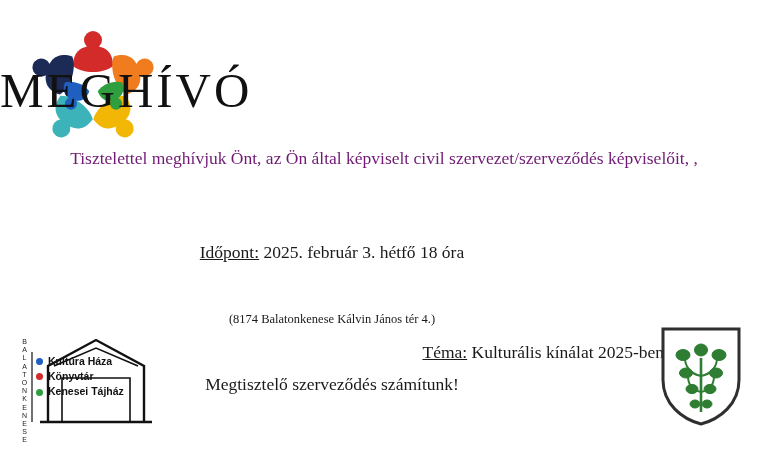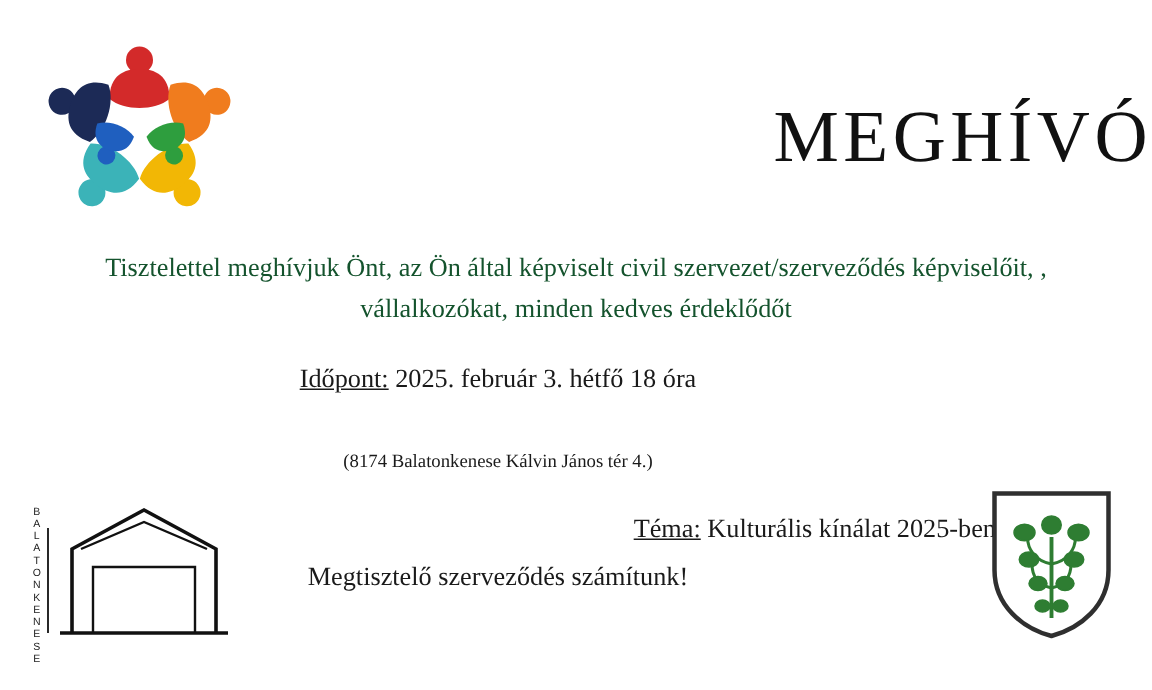--- a/index.html
+++ b/index.html
@@ -30,55 +30,54 @@
     width: 150px;
     height: 120px;
   }
 
   
   .title {
     position: absolute;
     left: 0;
     top: 62px;
     width: 768px;
-    text-align: right;
+    text-align: left;
     font-family: "Liberation Serif", serif;
     font-size: 49px;
     letter-spacing: 3px;
     font-weight: normal;
     color: #111111;
   }
 
   
   .intro {
     position: absolute;
     left: 60px;
     top: 145px;
     width: 648px;
     text-align: center;
     font-size: 17.5px;
     line-height: 1.55;
-    color: #14532d;
-    margin-top: 20px;
+    color: #701a75;
   }
 
   
   .detail {
     position: absolute;
     width: 664px;
     text-align: center;
     font-size: 17.5px;
     color: #1a1a1a;
   }
   .detail .lbl {
     text-decoration: underline;
   }
   .line-when  { top: 242px; }
   .line-where { top: 286px; }
-  .line-addr  { top: 300px; font-size: 12.5px; }
+  .line-addr  { top: 312px; font-size: 12.5px; }
   .line-topic { top: 342px; text-align: right; }
   .line-close { top: 374px; }
 
   
   .logo-library {
     position: absolute;
     left: 18px;
     top: 322px;
     width: 160px;
     height: 106px;
@@ -175,21 +174,20 @@
         <circle cx="0" cy="-6" r="6" fill="#1f5fbf"></circle>
         <path d="M -13 12 C -13 1, -6 -2, 0 -2 C 6 -2, 13 1, 13 12 C 6 17, -6 17, -13 12 Z" fill="#1f5fbf"></path>
       </g>
     </svg>
   </div>
 
   <div class="title">MEGHÍVÓ</div>
 
   <div class="intro">
     <div>Tisztelettel meghívjuk Önt, az Ön által képviselt civil szervezet/szerveződés képviselőit, ,</div>
-    <div>vállalkozókat, minden kedves érdeklődőt</div>
   </div>
 
   <div class="detail line-when">
     <span class="lbl">Időpont:</span>
     <span>2025. február 3. hétfő 18 óra</span>
   </div>
 
 
   <div class="detail line-addr">(8174 Balatonkenese Kálvin János tér 4.)</div>
 
@@ -205,20 +203,34 @@
 
       <path d="M30 100 L30 44 L78 18 L126 44 L126 100" fill="none" stroke="#111111" stroke-width="2.4"></path>
       <path d="M22 100 L134 100" stroke="#111111" stroke-width="2.4"></path>
       <path d="M44 100 L44 56 L112 56 L112 100" fill="none" stroke="#111111" stroke-width="1.6"></path>
       <path d="M36 44 L78 26 L120 44" fill="none" stroke="#111111" stroke-width="1.6"></path>
 
       <path d="M14 30 L14 100" stroke="#111111" stroke-width="1.2"></path>
     </svg>
   </div>
   <div class="lib-vert-text">BALATONKENESE</div>
+  <div class="lib-lines">
+    <div class="row">
+      <span class="dot dot-blue"></span>
+      <span>Kultúra Háza</span>
+    </div>
+    <div class="row">
+      <span class="dot dot-red"></span>
+      <span>Könyvtár</span>
+    </div>
+    <div class="row">
+      <span class="dot dot-green"></span>
+      <span>Kenesei Tájház</span>
+    </div>
+  </div>
 
   <div class="coat">
     <svg viewBox="0 0 86 104" width="86" height="104" aria-hidden="true">
       <path d="M5 5 L81 5 L81 56 C81 80, 62 95, 43 100 C24 95, 5 80, 5 56 Z" fill="#ffffff" stroke="#2f2f2f" stroke-width="3"></path>
 
       <g stroke="#2e7d32" fill="#2e7d32">
         <path d="M43 88 L43 34" stroke-width="2.6" fill="none"></path>
         <path d="M43 52 C32 50, 27 42, 27 34" stroke-width="2" fill="none"></path>
         <path d="M43 52 C54 50, 59 42, 59 34" stroke-width="2" fill="none"></path>
         <path d="M43 68 C34 66, 30 60, 30 52" stroke-width="2" fill="none"></path>

